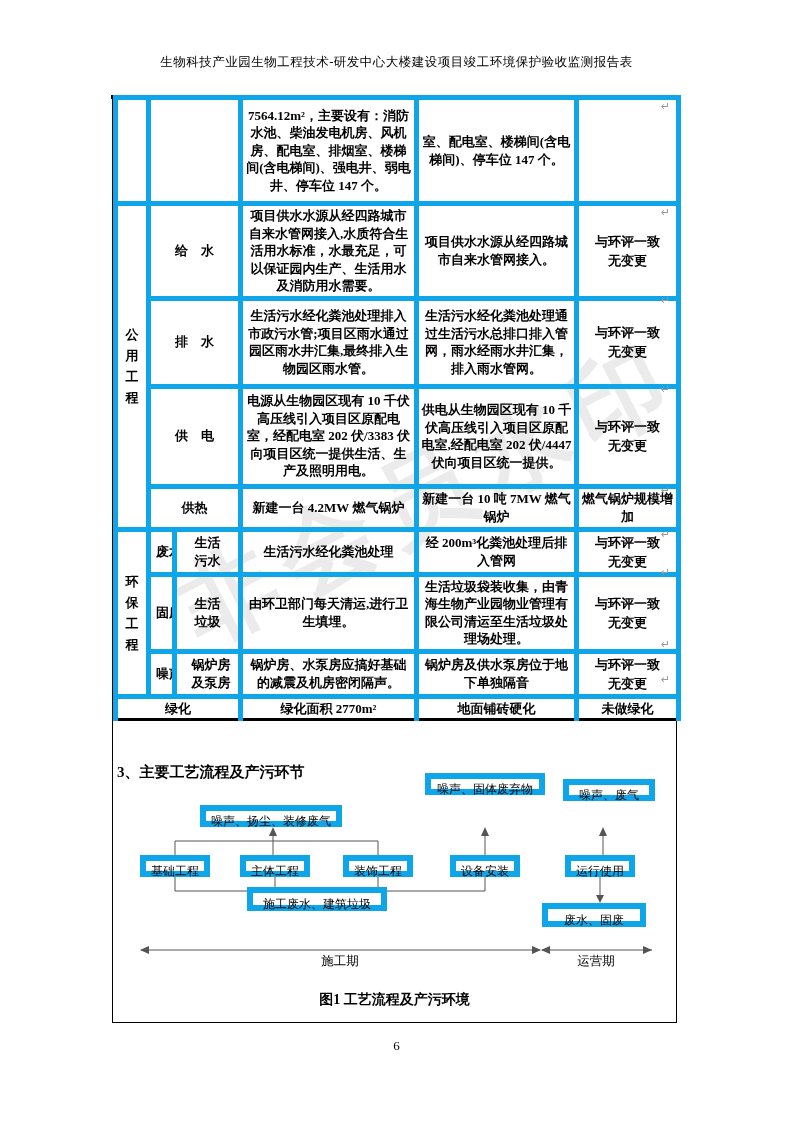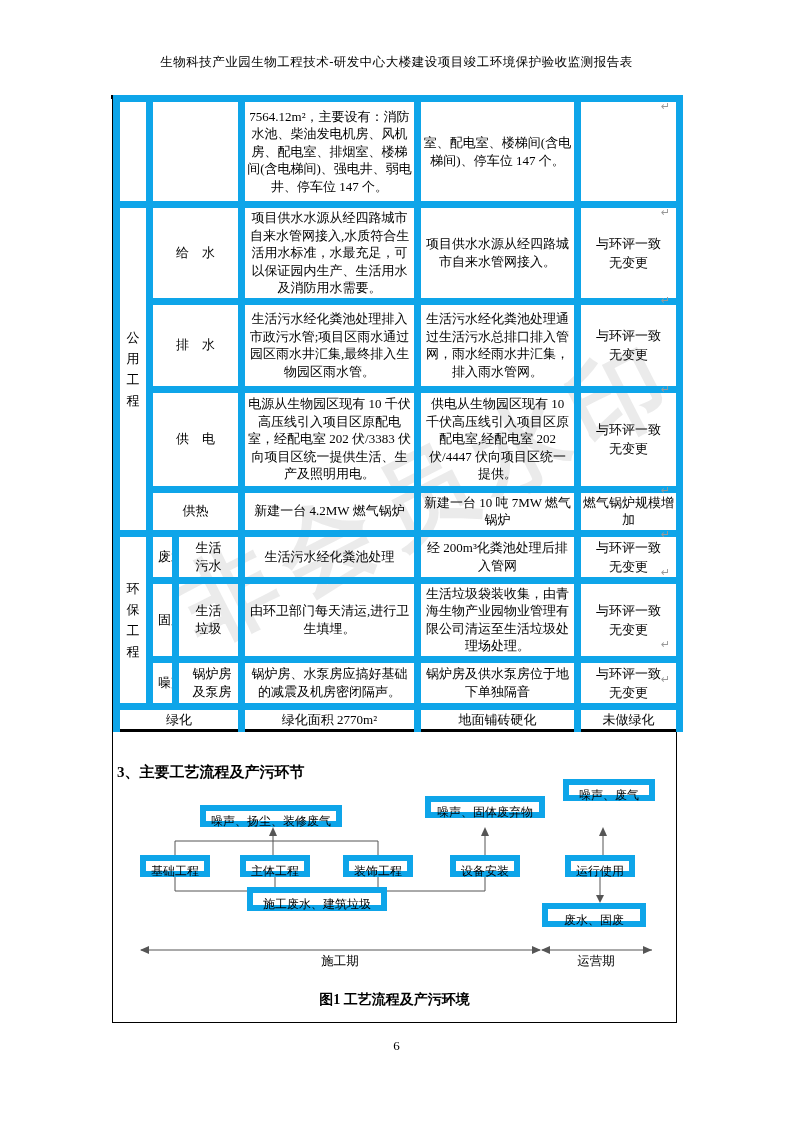--- a/index.html
+++ b/index.html
@@ -6,22 +6,22 @@
   .page{position:relative;width:793px;height:1122px;background:#ffffff;margin:0 auto;
         font-family:"Liberation Serif","DejaVu Serif",serif;color:#000;overflow:hidden;}
   .doc-title{position:absolute;left:0;top:54px;width:100%;text-align:center;
              font-size:12.5px;font-weight:normal;letter-spacing:0.5px;}
   .topbar{position:absolute;left:111px;top:95px;width:567px;height:4px;background:#000;}
   .frame{position:absolute;left:112px;top:95px;width:565px;height:928px;
          border:1px solid #000;border-top:none;box-sizing:border-box;}
   
   table.main{border-collapse:collapse;table-layout:fixed;width:563px;
              position:absolute;left:0;top:0;font-size:13px;}
-  table.main td{border:7px solid #0ea5e9;vertical-align:middle;text-align:center;
-                padding:1px 2px;line-height:17.5px;overflow:hidden;}
+  table.main td{border:5px solid #0ea5e9;vertical-align:middle;text-align:center;
+                padding:1px 2px;line-height:17.5px;overflow:hidden;font-weight:bold;}
   table.main tr.thick td{border-bottom:3px solid #000;}
   .vtext{width:15px;margin:0 auto;word-break:break-all;line-height:21px;text-align:center;}
   .sub2{width:32px;margin:0 auto;word-break:break-all;line-height:18px;}
   .sub3{width:46px;margin:0 auto;word-break:break-all;line-height:18px;text-align:right;}
   .cmp{line-height:19px;}
   .pilcrow{position:absolute;color:#999;font-size:11px;line-height:11px;
            font-family:"DejaVu Sans",sans-serif;}
   
   .para{position:absolute;left:4px;top:608px;width:553px;font-size:14.5px;
         line-height:27px;text-indent:2em;text-align:justify;}
@@ -197,21 +197,21 @@
         <polygon points="200,100 208,100 204,108"></polygon>
         <polygon points="483,100 491,100 487,108"></polygon>
         <polygon points="36,151 36,159 27,155"></polygon>
         <polygon points="419,151 419,159 428,155"></polygon>
         <polygon points="437,151 437,159 428,155"></polygon>
         <polygon points="530,151 530,159 539,155"></polygon>
       </g>
     </svg>
 
     <div class="dbox" style="left:87px;top:710px;width:142px">噪声、扬尘、装修废气</div>
-    <div class="dbox" style="left:312px;top:701px;width:120px">噪声、固体废弃物</div>
+    <div class="dbox" style="left:312px;top:678px;width:120px">噪声、固体废弃物</div>
     <div class="dbox" style="left:450px;top:684px;width:92px">噪声、废气</div>
 
     <div class="dbox" style="left:27px;top:760px;width:70px">基础工程</div>
     <div class="dbox" style="left:127px;top:760px;width:70px">主体工程</div>
     <div class="dbox" style="left:230px;top:760px;width:70px">装饰工程</div>
     <div class="dbox" style="left:337px;top:760px;width:70px">设备安装</div>
     <div class="dbox" style="left:452px;top:760px;width:70px">运行使用</div>
 
     <div class="dbox tall" style="left:134px;top:792px;width:140px">施工废水、建筑垃圾</div>
     <div class="dbox tall" style="left:429px;top:808px;width:104px">废水、固废</div>

